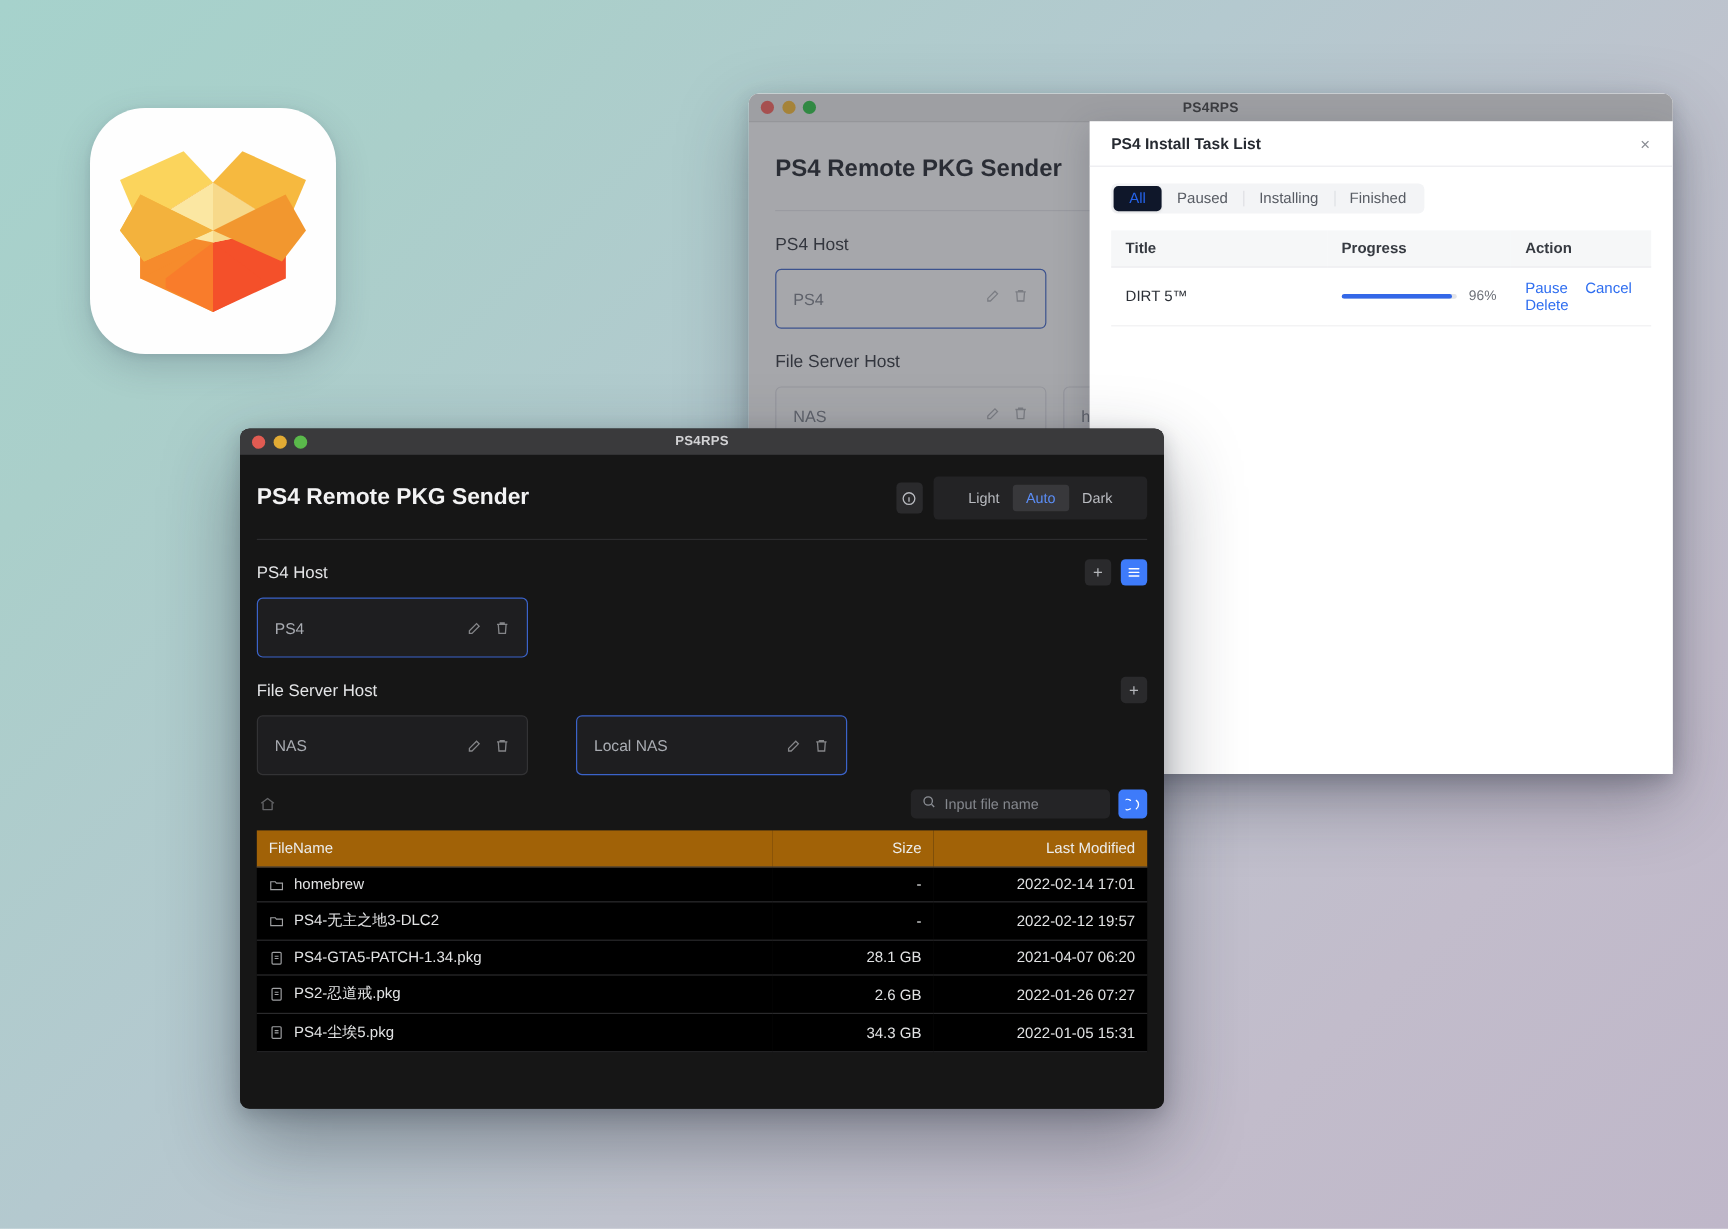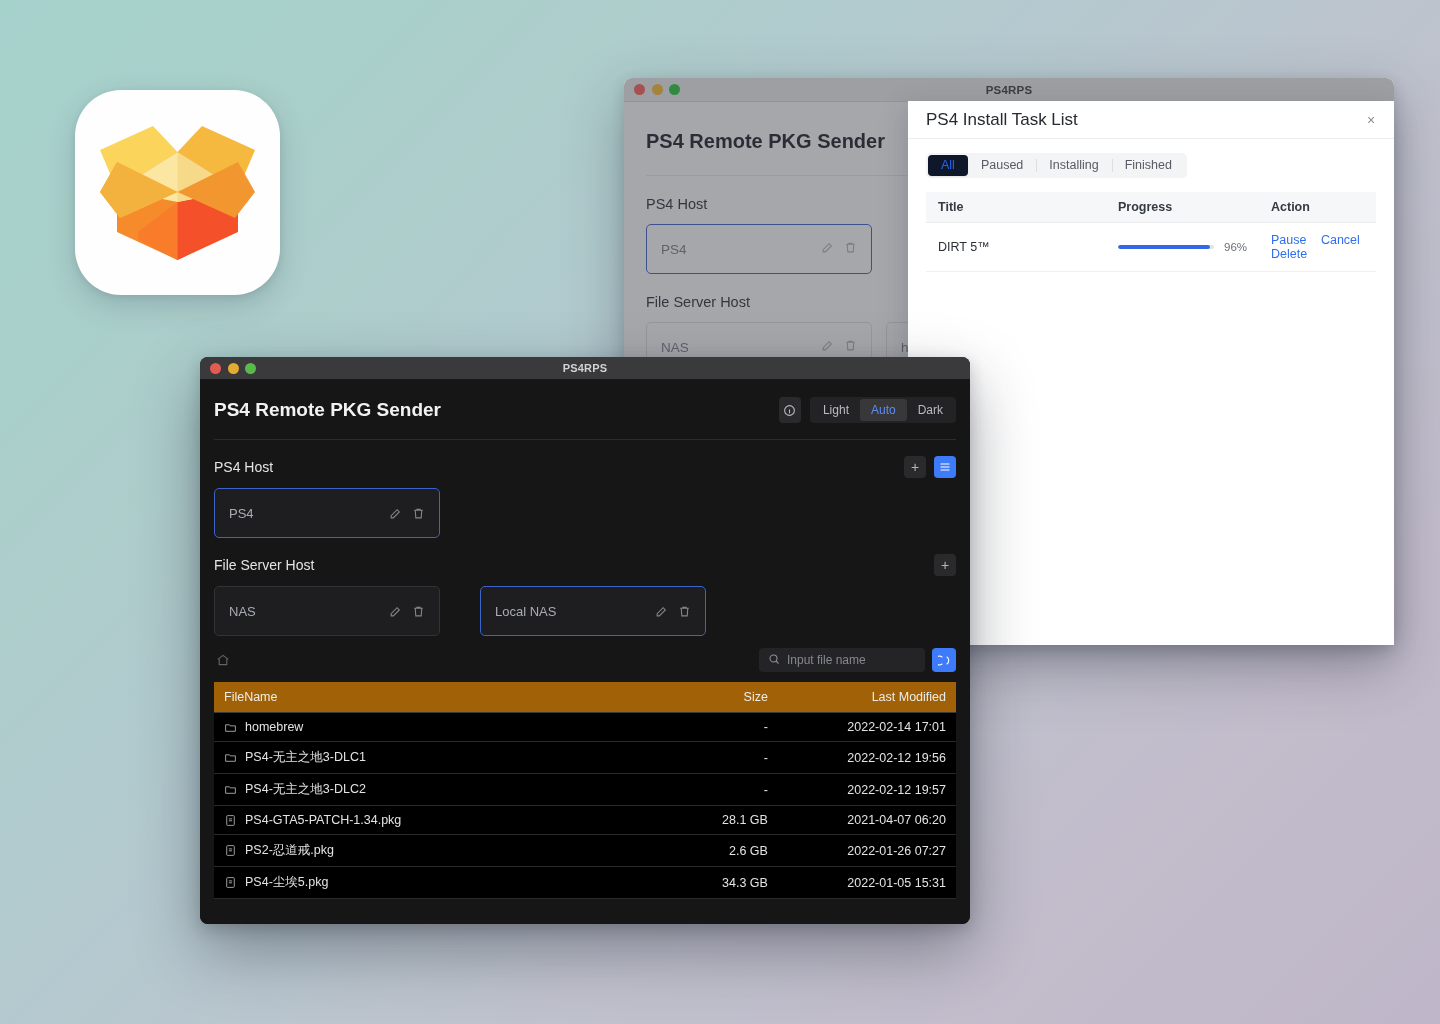--- a/index.html
+++ b/index.html
@@ -57,21 +57,21 @@
   
   .modal {
     position: absolute; left: 908px; top: 101px; width: 486px; height: 544px;
     background: #ffffff; z-index: 10; overflow: hidden;
     box-shadow: -3px 6px 26px rgba(40,45,60,.18);
   }
   .modal-head {
     height: 38px; display: flex; align-items: center; padding: 0 18px;
     border-bottom: 1px solid #ececef; position: relative;
   }
-  .modal-title { font-size: 17px; font-weight: 400; color: #262a31; }
+  .modal-title { font-size: 13px; font-weight: 700; color: #262a31; }
   .modal-close {
     position: absolute; right: 14px; top: 50%; transform: translateY(-50%);
     font-size: 14px; color: #8a8d94; cursor: pointer; line-height: 1;
     width: 18px; height: 18px; display: flex; align-items: center; justify-content: center;
   }
   .modal-body { padding: 14px 18px 0; }
   .seg {
     display: inline-flex; background: #f3f4f6; border-radius: 5px; padding: 2px;
     height: 25px; align-items: center;
   }
@@ -118,21 +118,21 @@
   .dark-body { padding: 0 14px; height: calc(100% - 22px); background: #161616; }
   .dhead { display: flex; align-items: center; justify-content: space-between; padding: 18px 0 16px; }
   .dark-h1 { font-size: 19px; font-weight: 700; color: #f2f2f3; }
   .dhead-right { display: flex; align-items: center; gap: 9px; }
   .icon-btn {
     width: 22px; height: 26px; background: #2a2a2c; border-radius: 4px;
     display: flex; align-items: center; justify-content: center; cursor: pointer;
   }
   .theme-seg {
     display: flex; background: #232325; border-radius: 4px; height: 26px;
-    align-items: center; padding: 2px;
+    align-items: center; padding: 18px;
   }
   .theme-item {
     font-size: 12px; color: #b9bbc0; padding: 0 11px; height: 22px; line-height: 22px;
     border-radius: 3px; cursor: pointer;
   }
   .theme-item.active { background: #38383b; color: #5b8df5; }
   .dark-hr { height: 1px; background: #2c2c2e; }
   .dsec-head { display: flex; align-items: center; justify-content: space-between; padding: 16px 0 10px; }
   .dsec-label { font-size: 14px; color: #e3e4e6; }
   .dsec-actions { display: flex; gap: 8px; }
@@ -435,34 +435,20 @@
                 <span class="fico">
                   <svg width="13" height="13" viewBox="0 0 24 24" fill="none" stroke="#d4d6d9" stroke-width="1.8">
                     <path d="M3 7h7l1.6 2H21v10H3z"></path>
                   </svg>
                 </span>
                 <span>homebrew</span>
               </span>
             </td>
             <td class="c-size">-</td>
             <td class="c-mod">2022-02-14 17:01</td>
-          </tr>
-          <tr>
-            <td class="c-name">
-              <span class="fname-cell">
-                <span class="fico">
-                  <svg width="13" height="13" viewBox="0 0 24 24" fill="none" stroke="#d4d6d9" stroke-width="1.8">
-                    <path d="M3 7h7l1.6 2H21v10H3z"></path>
-                  </svg>
-                </span>
-                <span>PS4-无主之地3-DLC1</span>
-              </span>
-            </td>
-            <td class="c-size">-</td>
-            <td class="c-mod">2022-02-12 19:56</td>
           </tr>
           <tr>
             <td class="c-name">
               <span class="fname-cell">
                 <span class="fico">
                   <svg width="13" height="13" viewBox="0 0 24 24" fill="none" stroke="#d4d6d9" stroke-width="1.8">
                     <path d="M3 7h7l1.6 2H21v10H3z"></path>
                   </svg>
                 </span>
                 <span>PS4-无主之地3-DLC2</span>

